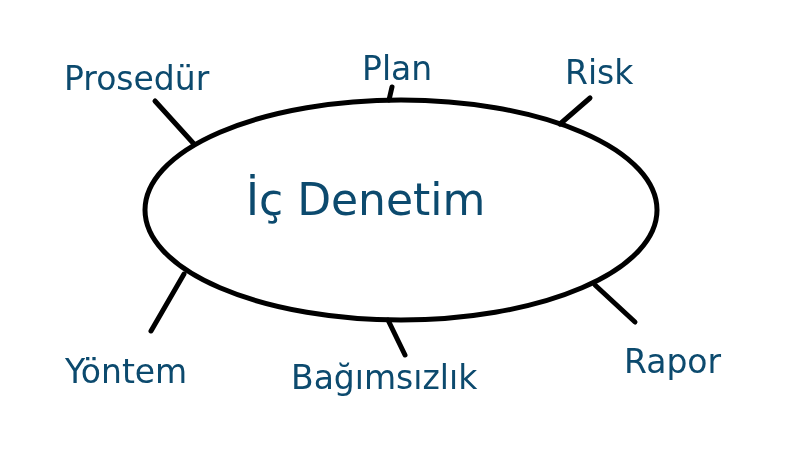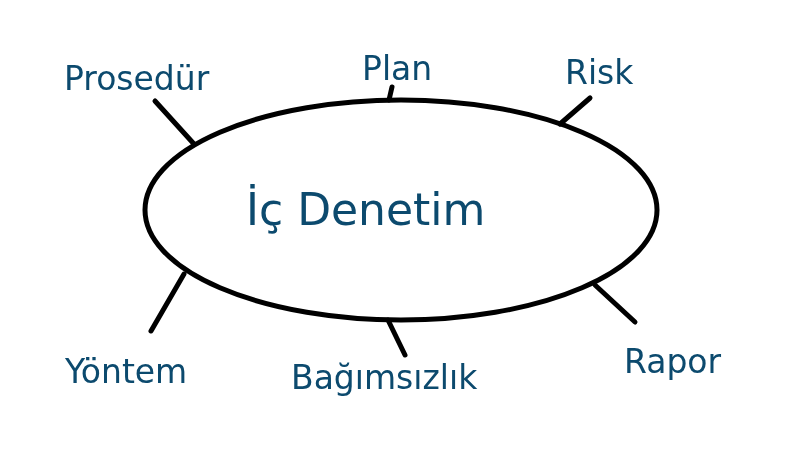--- a/index.html
+++ b/index.html
@@ -22,21 +22,21 @@
   <svg width="800" height="451" viewBox="0 0 800 451">
     <ellipse cx="401" cy="210" rx="256" ry="110" fill="none" stroke="#000" stroke-width="5"></ellipse>
     <line x1="155" y1="101" x2="194" y2="144" stroke="#000" stroke-width="5" stroke-linecap="round"></line>
     <line x1="392" y1="87" x2="389" y2="100" stroke="#000" stroke-width="5" stroke-linecap="round"></line>
     <line x1="590" y1="98" x2="560" y2="124" stroke="#000" stroke-width="5" stroke-linecap="round"></line>
     <line x1="151" y1="331" x2="184" y2="274" stroke="#000" stroke-width="5" stroke-linecap="round"></line>
     <line x1="388" y1="320" x2="405" y2="355" stroke="#000" stroke-width="5" stroke-linecap="round"></line>
     <line x1="595" y1="285" x2="635" y2="322" stroke="#000" stroke-width="5" stroke-linecap="round"></line>
   </svg>
 
-  <div class="lbl center" style="left:246px; top:188px;text-align:right;">İç Denetim</div>
+  <div class="lbl center" style="left:246px; top:178px;text-align:right;">İç Denetim</div>
 
   <div class="lbl small" style="left:64px; top:62px;">Prosedür</div>
   <div class="lbl small" style="left:362px; top:52px;">Plan</div>
   <div class="lbl small" style="left:565px; top:56px;">Risk</div>
   <div class="lbl small" style="left:65px; top:355px;">Yöntem</div>
   <div class="lbl small" style="left:291px; top:361px;">Bağımsızlık</div>
   <div class="lbl small" style="left:624px; top:345px;">Rapor</div>
 </div>
 
 </body></html>

